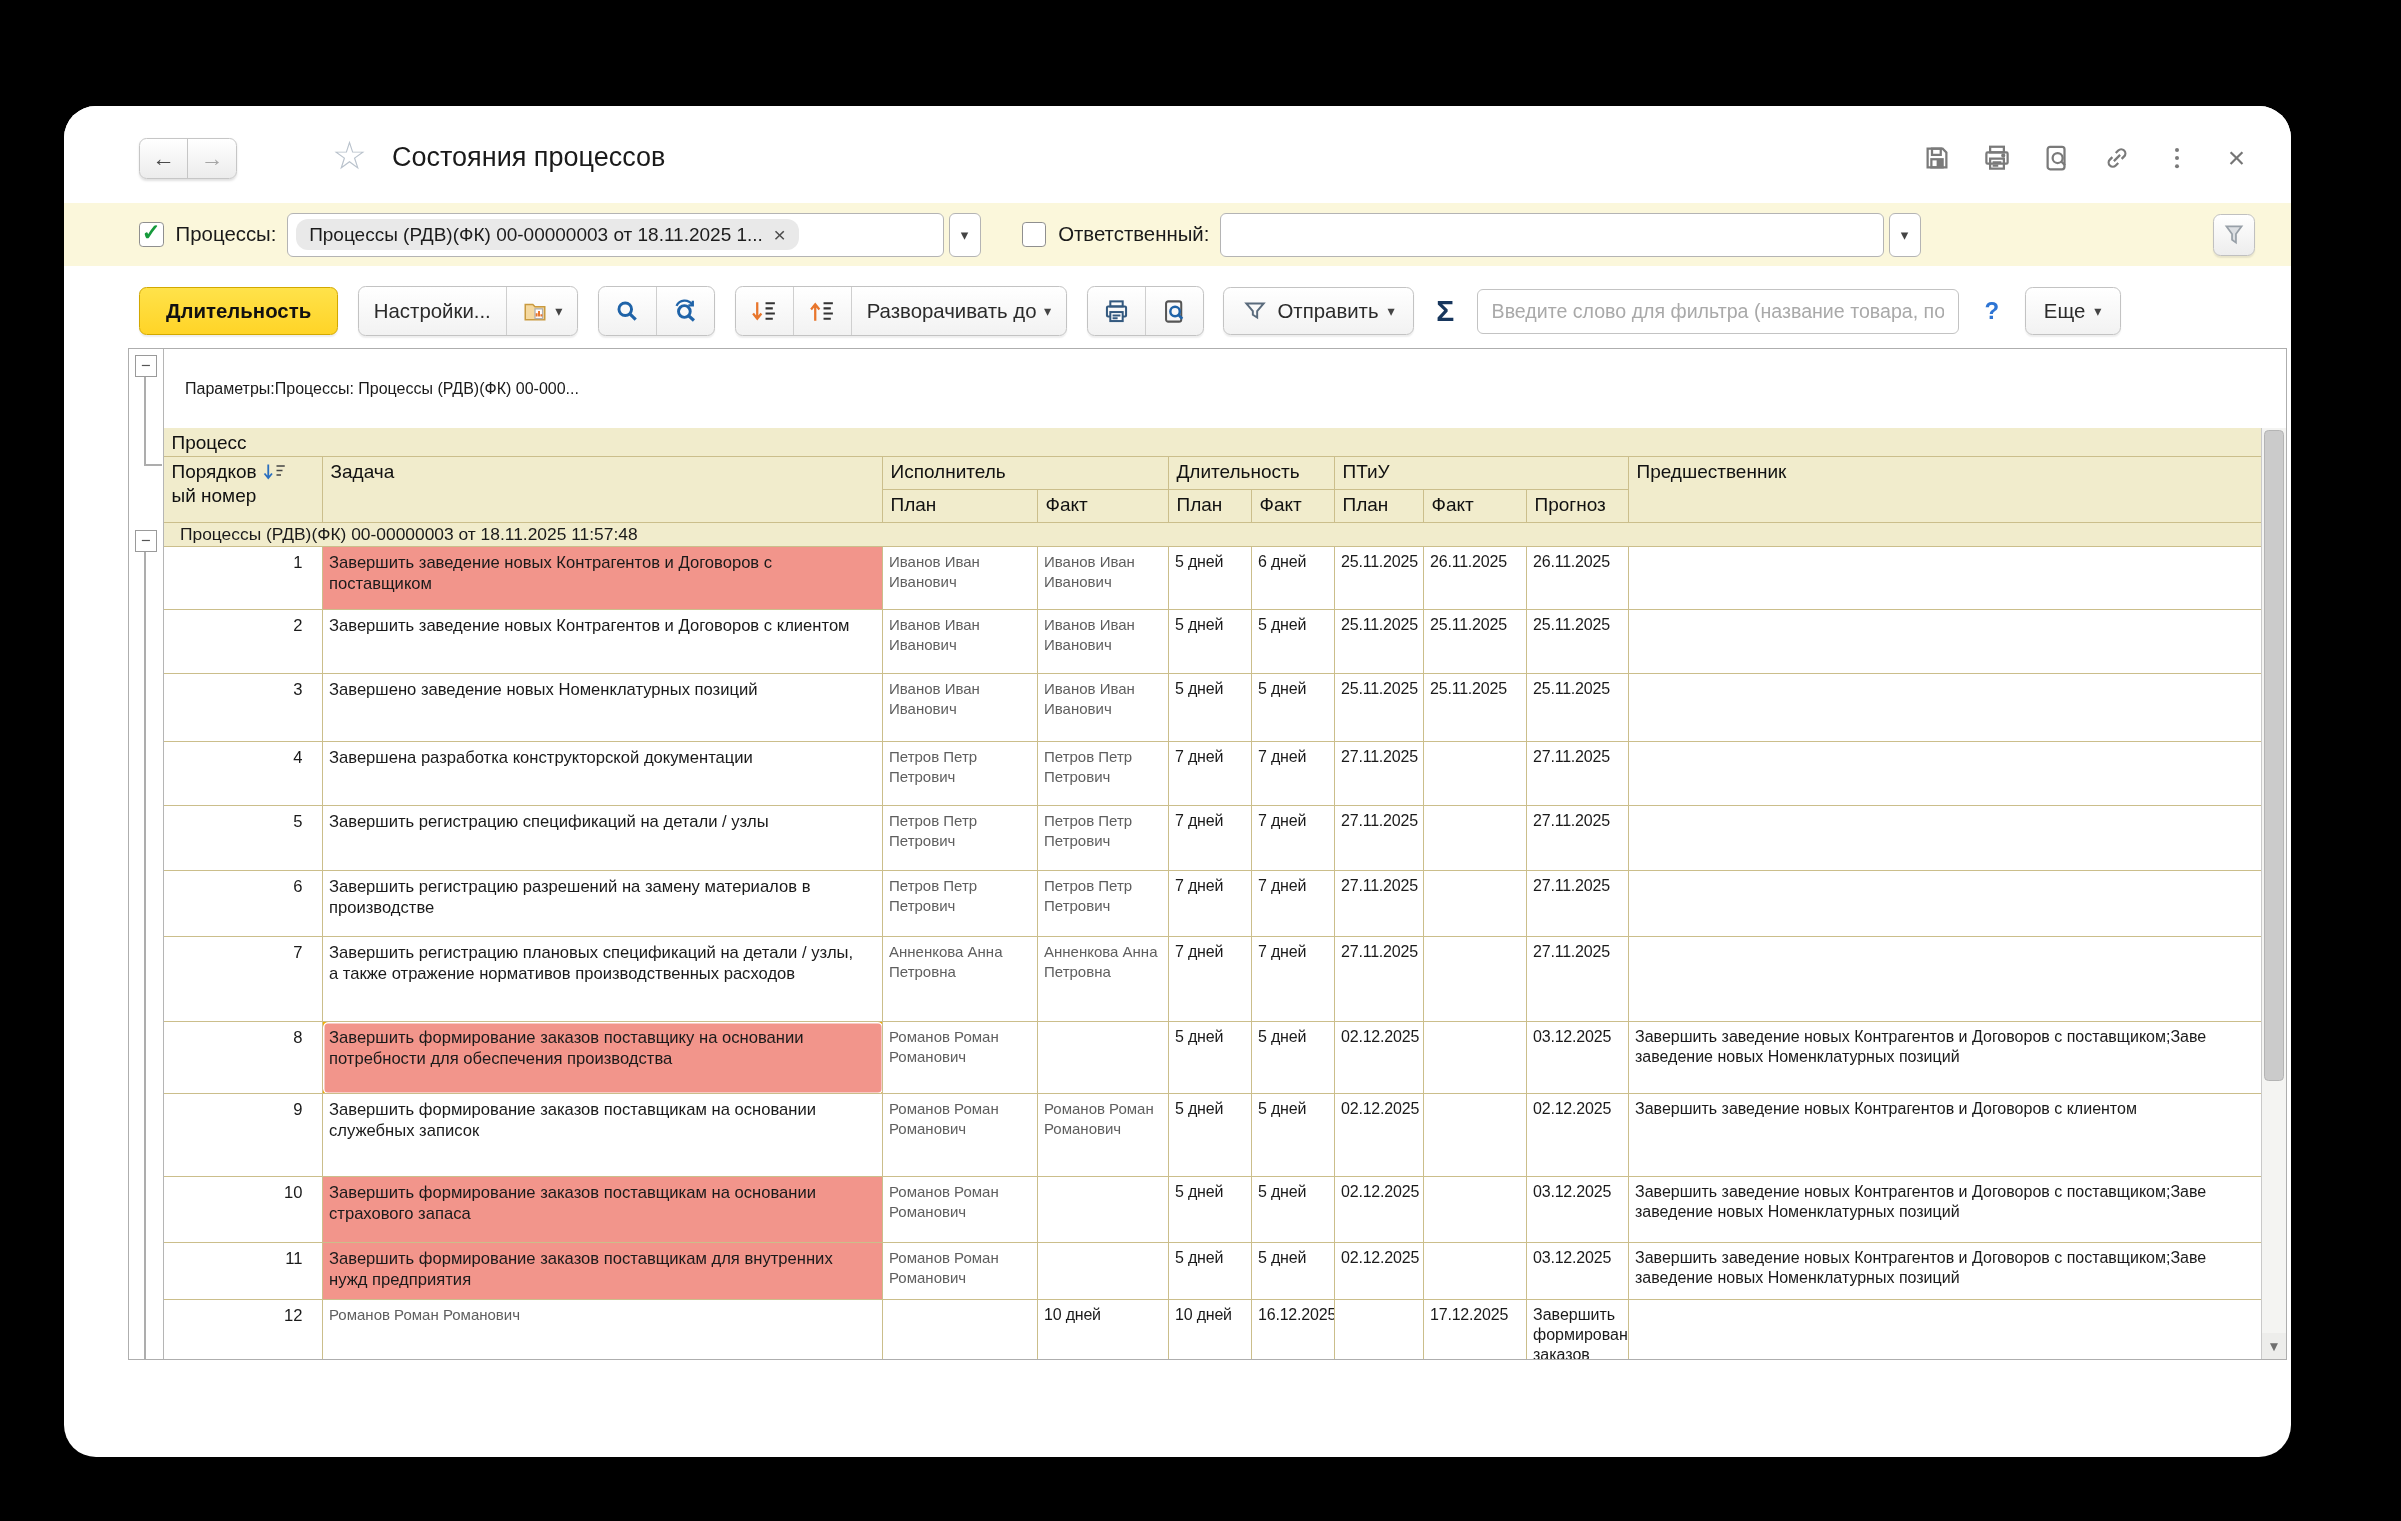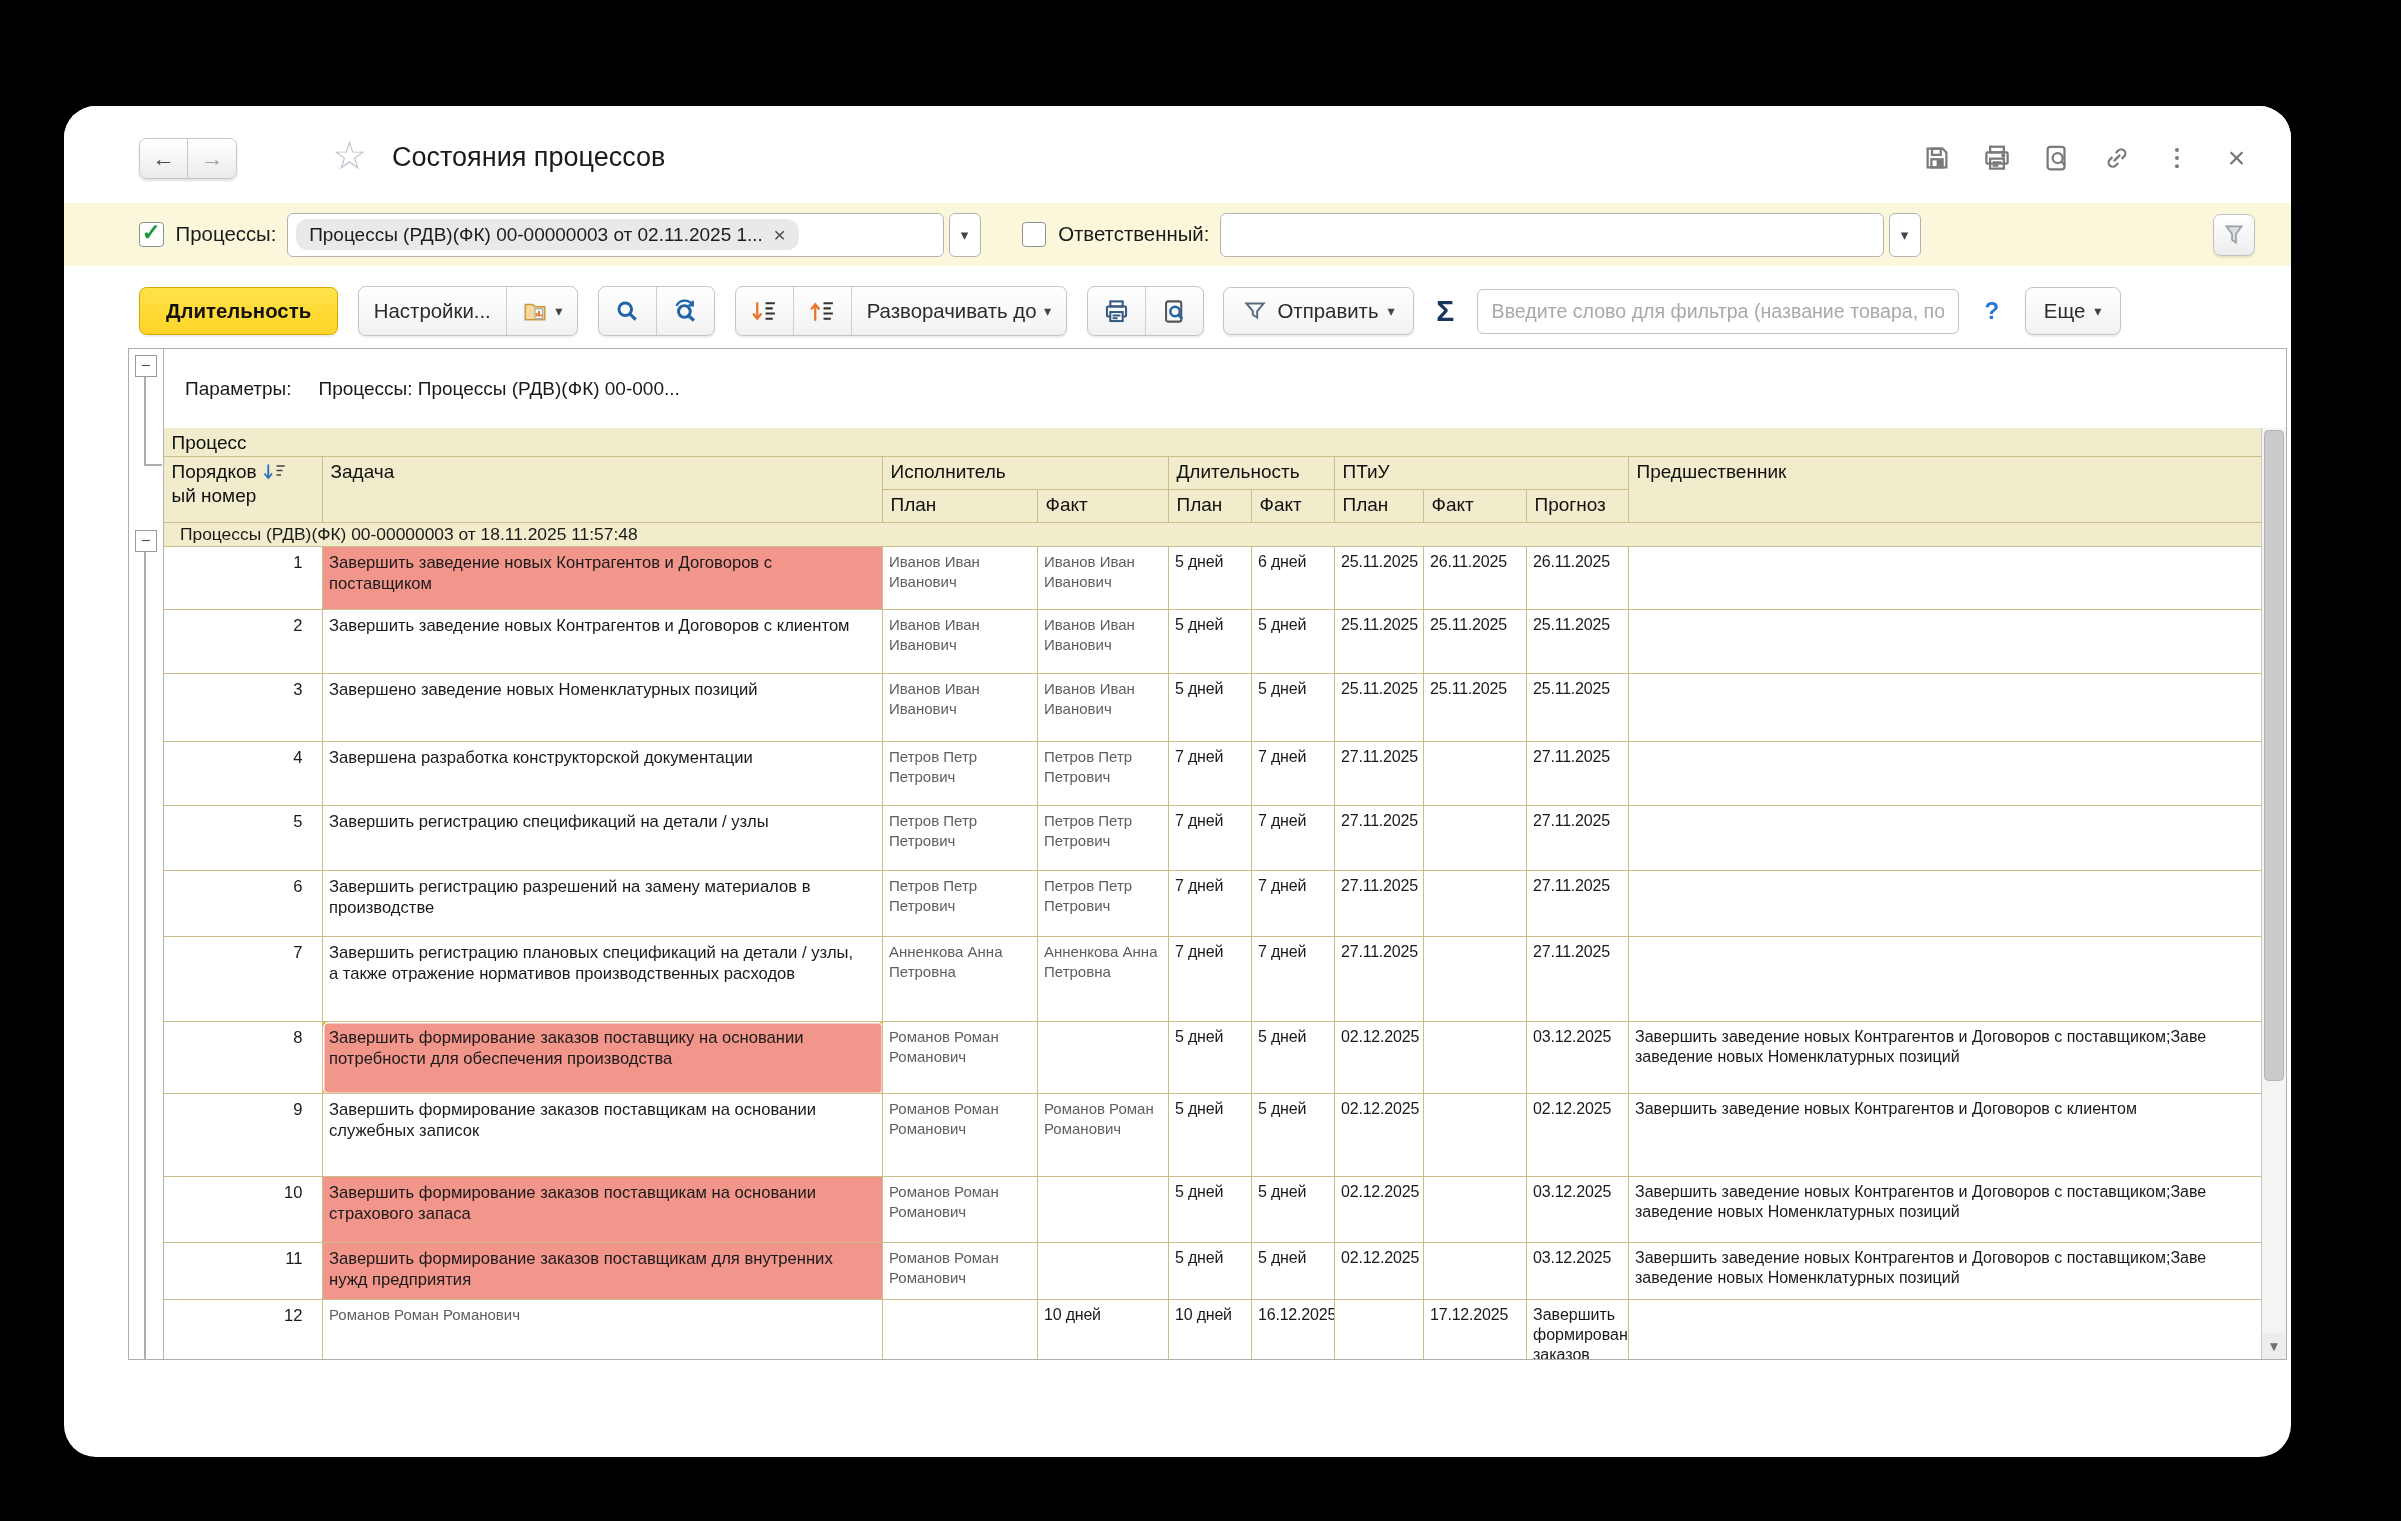--- a/index.html
+++ b/index.html
@@ -68,21 +68,21 @@
   
   .report{position:absolute;left:64px;top:242px;width:2159px;height:1012px;border:0.8px solid #aeaeae;
           box-sizing:border-box;background:#fff;}
   .rmargin{position:absolute;left:0;top:0;width:34px;height:100%;border-right:0.8px solid #b5b5b5;}
   .collapsebox{position:absolute;left:6px;width:19.6px;height:19.6px;border:0.8px solid #9a9a9a;background:#fff;
                color:#555;font-size:16.6px;display:flex;align-items:center;justify-content:center;cursor:pointer;
                line-height:1;z-index:3;}
   .treeline{position:absolute;background:#adadad;width:1.5px;}
   .rcontent{position:absolute;left:35px;top:0;right:24px;bottom:0;overflow:hidden;}
   .paramsrow{position:absolute;left:0;top:0;width:100%;height:79px;display:flex;align-items:center;
-             font-size:19px;gap:27px;padding-left:21px;box-sizing:border-box;}
+             font-size:16px;padding-left:21px;box-sizing:border-box;}
   .paramsrow .pv{color:#1a1a1a;}
 
   
   .thead{position:absolute;left:0;top:79px;right:0;display:grid;
          grid-template-columns:159px 560px 155px 131px 83px 83px 89px 103px 102px 1fr;
          grid-template-rows:29px 33px 33px;background:#f1eccc;}
   .hc{border-right:1.5px solid #cbbe8b;border-bottom:1.5px solid #cbbe8b;font-size:19px;color:#111;
       padding:3px 7.5px;box-sizing:border-box;display:flex;align-items:flex-start;gap:6px;overflow:hidden;
       white-space:pre-line;line-height:1.25;}
   .grouprow{position:absolute;left:0;top:174px;right:0;height:24px;background:#f1eccc;
@@ -180,21 +180,21 @@
     </div>
 
     <div class="filterbar">
       <span style="width:75px"></span>
       <span class="cb">
           <span class="tick">✓</span>
         </span>
       <span class="flabel">Процессы:</span>
       <div class="combo processes">
         <span class="tag">
-          <span>Процессы (РДВ)(ФК) 00-00000003 от 02.11.2025 1...</span>
+          <span>Процессы (РДВ)(ФК) 00-00000003 от 18.11.2025 1...</span>
           <span class="tagx">×</span>
         </span>
       </div>
       <button class="ddbtn">
           <span>▾</span>
         </button>
       <span style="width:41px"></span>
       <span class="cb"></span>
       <span class="flabel">Ответственный:</span>
       <div class="combo responsible"></div>

